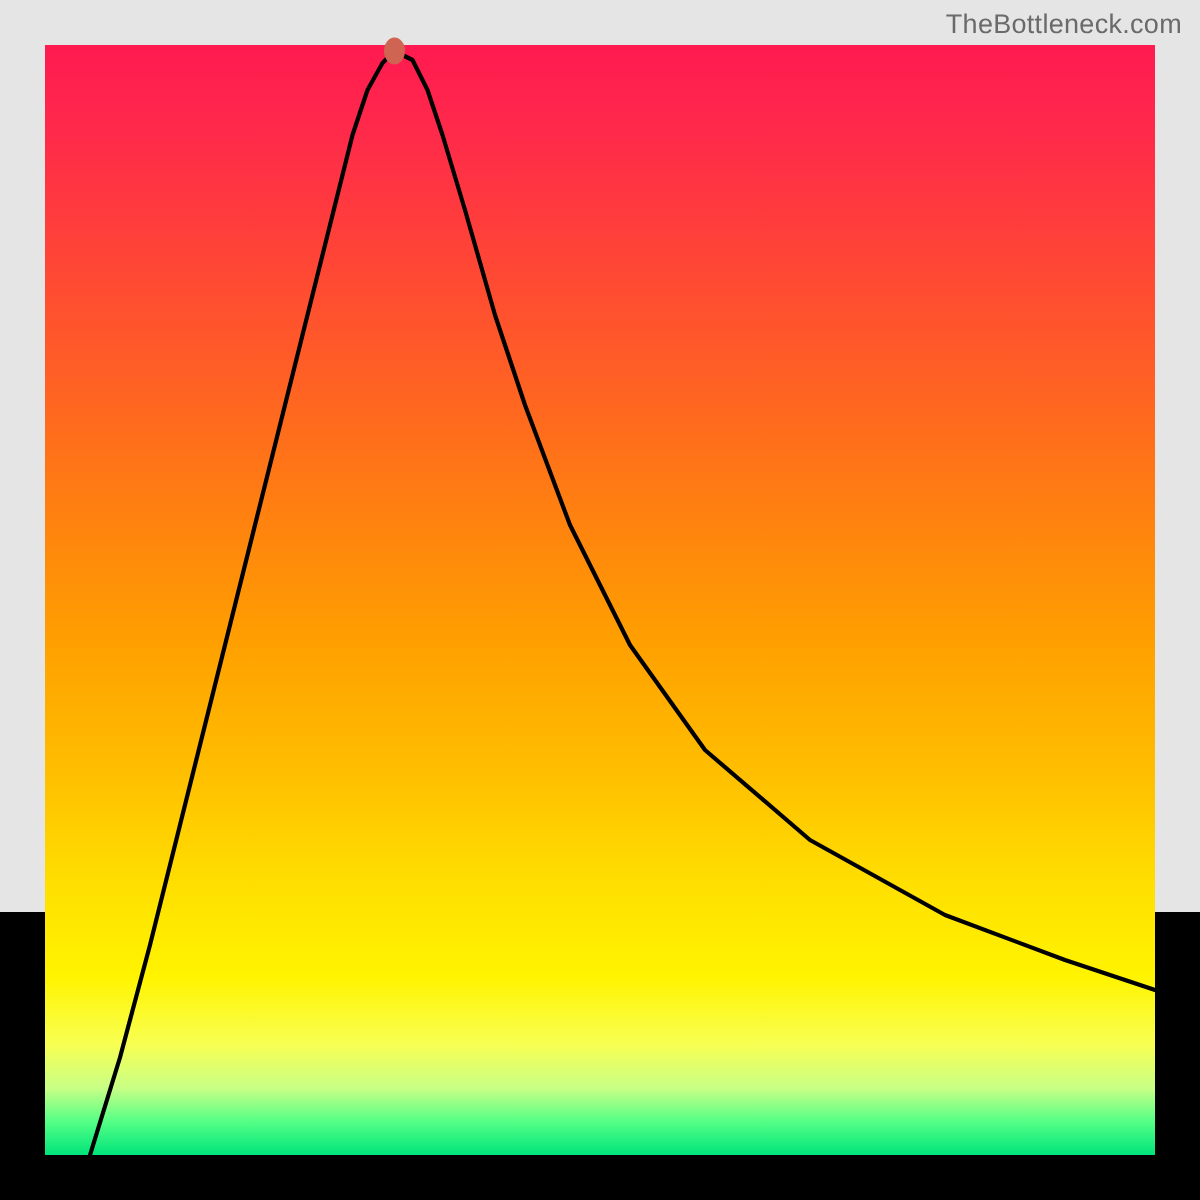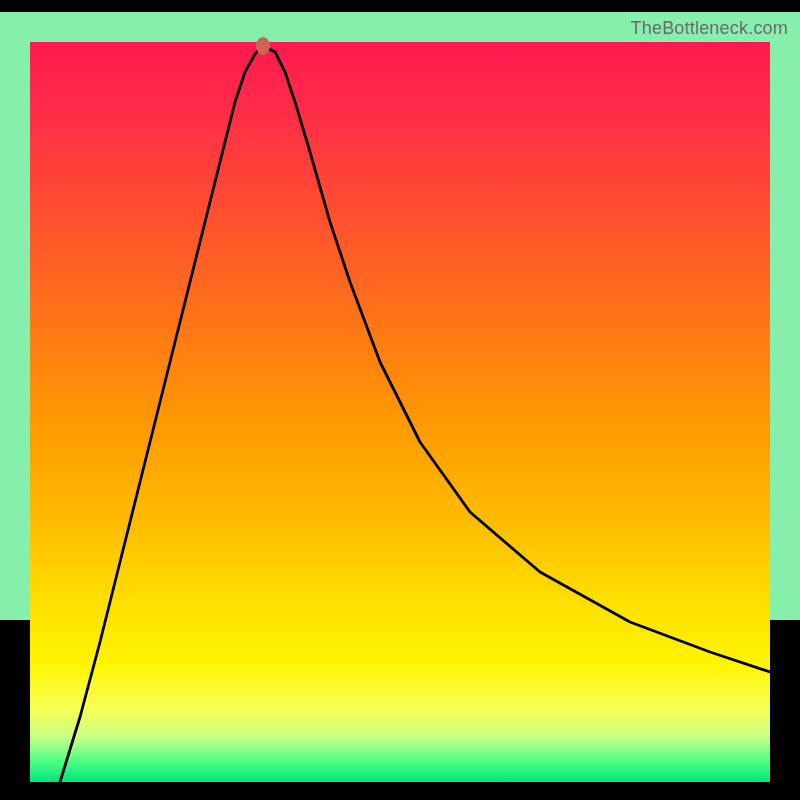--- a/index.html
+++ b/index.html
@@ -8,24 +8,24 @@
     width: 800px;
     height: 800px;
     background: #000;
     font-family: Arial, Helvetica, sans-serif;
     overflow: hidden;
     position: relative;
   }
   .outer {
     position: absolute;
     left: 0;
-    top: 12px;
+    top: 0;
     width: 800px;
     height: 608px;
-    background: #86efac;
+    background: #e5e5e5;
   }
   .plot {
     position: absolute;
     left: 30px;
     top: 30px;
     width: 740px;
     height: 740px;
     background: linear-gradient(
       to bottom,
       #ff1a50 0%,

